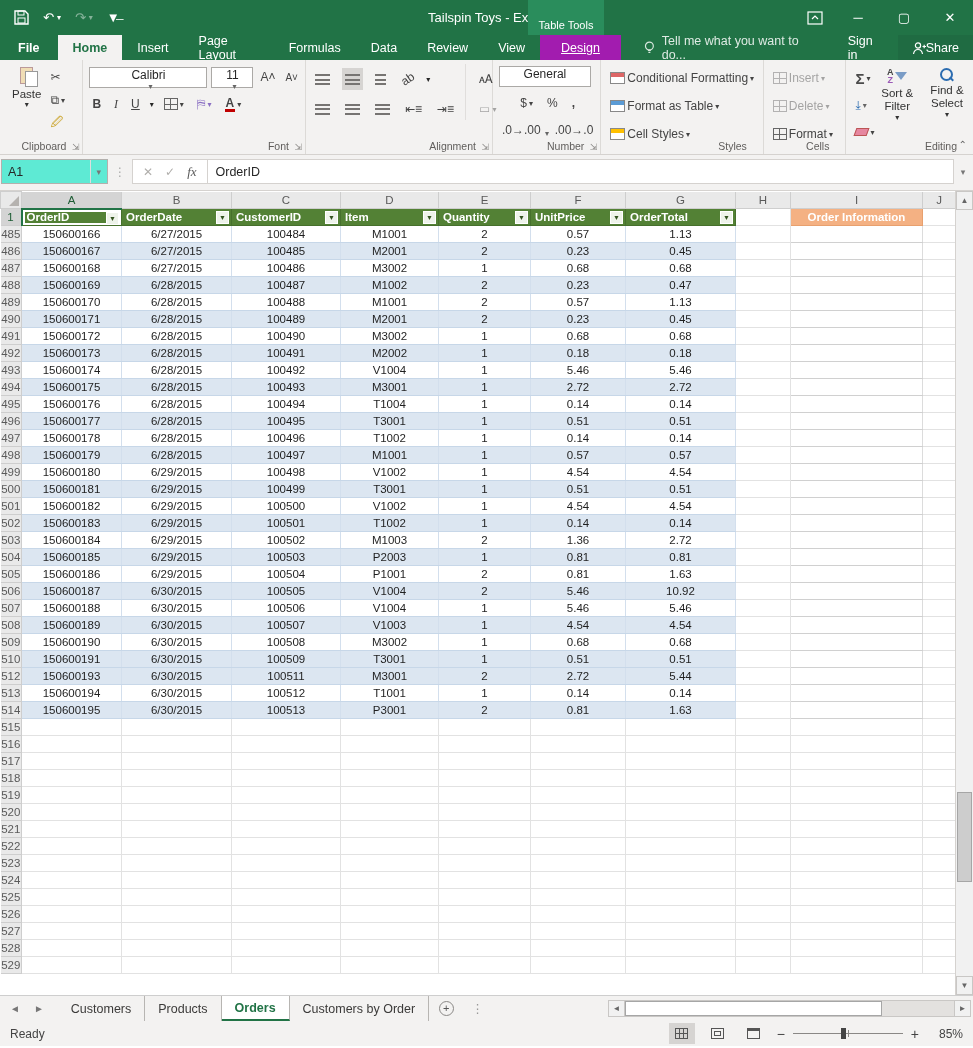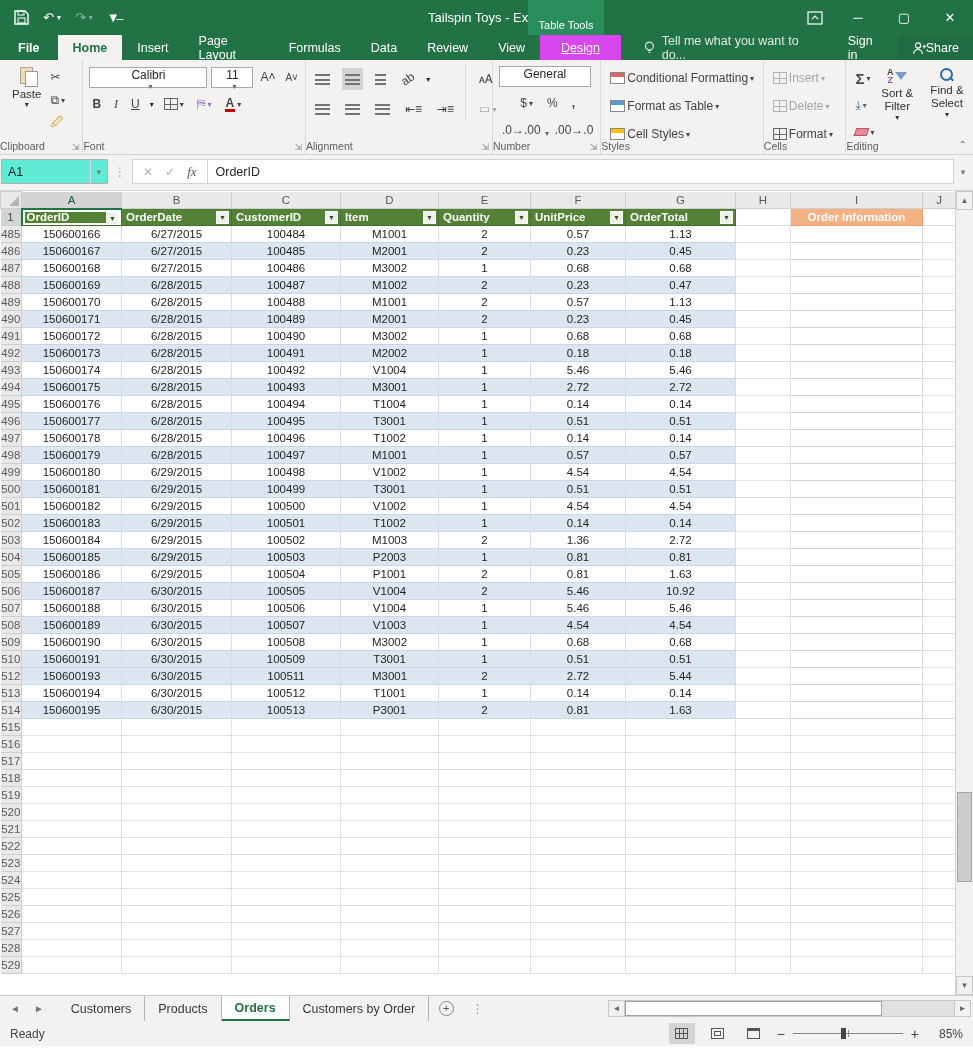--- a/index.html
+++ b/index.html
@@ -18,30 +18,30 @@
   .ribbon-display-btn { width:40px; height:100%; display:flex; align-items:center; justify-content:center; cursor:pointer; }
 
   
   .tabletools { position:absolute; left:528px; top:0; width:76px; height:35px; background:#2a8d5c; color:#fff; font-size:11px; display:flex; align-items:flex-end; justify-content:center; padding-bottom:4px; }
 
   
   .tabrow { height:25px; background:#217346; display:flex; align-items:stretch; color:#fff; font-size:12.5px; position:relative; }
   .rtab { padding:0 15px; display:flex; align-items:center; cursor:pointer; }
   .rtab.file { background:#217346; font-weight:bold; padding:0 18px; }
   .rtab.active { background:#f3f2f1; color:#217346; font-weight:bold; }
-  .rtab.contextual { background:#d946ef; padding:0 21px;text-decoration:underline; }
+  .rtab.contextual { background:#a21caf; padding:0 21px;text-decoration:underline; }
   .tellme { display:flex; align-items:center; gap:6px; color:rgba(255,255,255,.85); padding:0 10px; margin-left:12px; cursor:text; }
   .right-tabs { margin-left:auto; display:flex; align-items:stretch; }
   .signin { display:flex; align-items:center; padding:0 14px; cursor:pointer; }
   .share { display:flex; align-items:center; padding:0 14px; background:#1f6b42; cursor:pointer; }
 
   
   .ribbon { height:95px; background:#f3f2f1; border-bottom:1px solid #d5d2cf; display:flex; position:relative; }
   .rgroup { position:relative; padding:4px 4px 18px 6px; border-right:1px solid #dcdad7; display:flex; align-items:flex-start; }
-  .rgroup-label { position:absolute; bottom:2px; left:0; right:4px; text-align:left; font-size:10.5px; color:#605e5c; }
+  .rgroup-label { position:absolute; bottom:2px; left:0; right:16px; text-align:right; font-size:10.5px; color:#605e5c; }
   .launcher { position:absolute; bottom:2px; right:3px; font-size:9px; color:#8a8886; cursor:pointer; }
   .bigbtn { display:flex; flex-direction:column; align-items:center; justify-content:flex-start; padding:3px 6px; cursor:pointer; font-size:11.5px; color:#333; }
   .smallbtn { height:22px; display:flex; align-items:center; gap:2px; padding:1px 3px; cursor:pointer; font-size:12px; color:#444; }
   .col { display:flex; flex-direction:column; }
   .row { display:flex; align-items:center; }
   .combo { background:#fff; border:1px solid #aba9a6; height:21px; display:flex; align-items:center; font-size:12px; padding:0 3px;flex-direction:column; }
   .combo .cv { flex:1; }
   .combo .dd { font-size:8px; color:#666; padding-left:4px; }
   .dis { opacity:.45; }
   .sigma { font-size:15px; font-weight:bold; color:#4a4a4a; }

